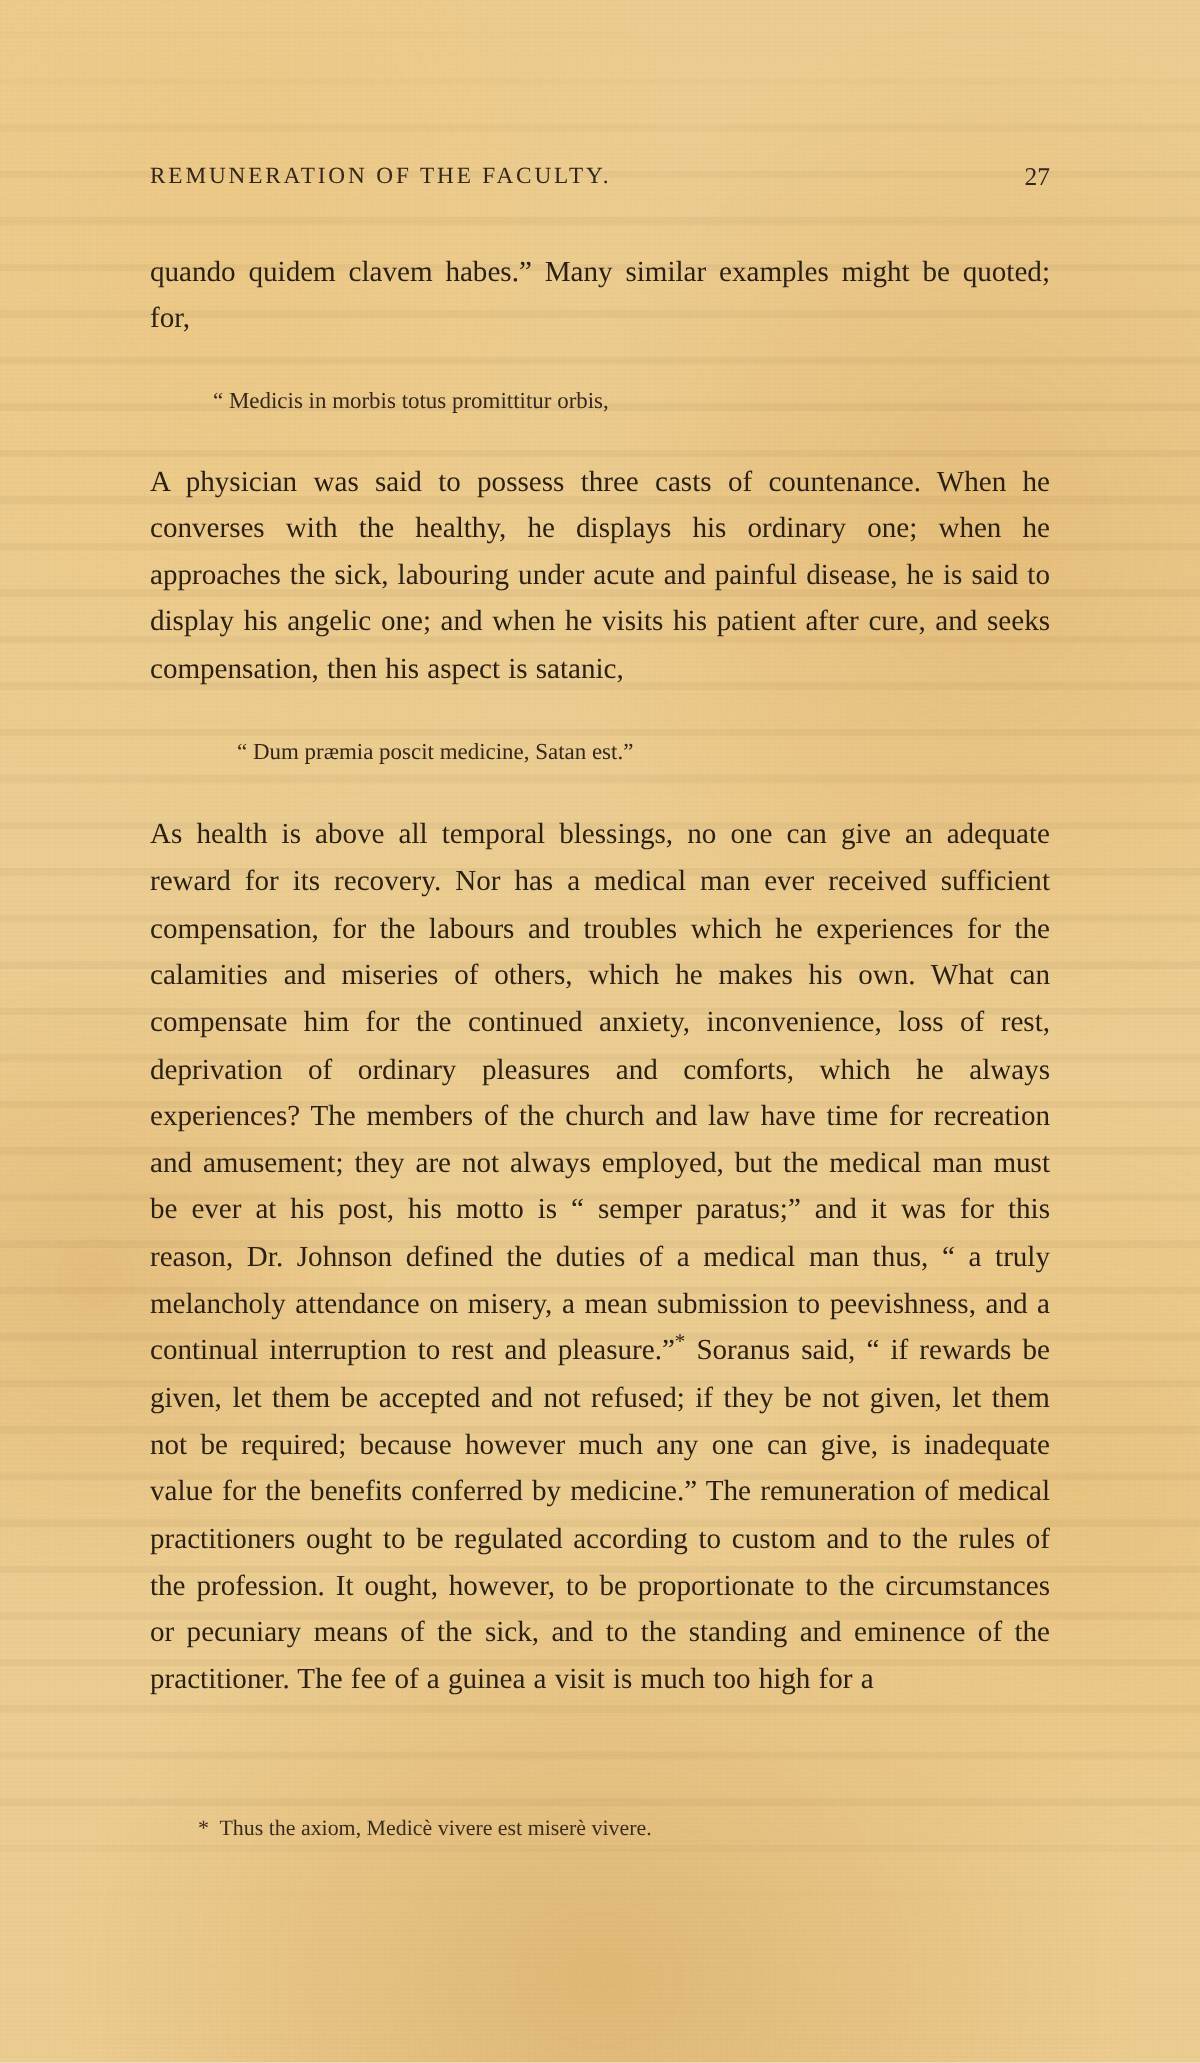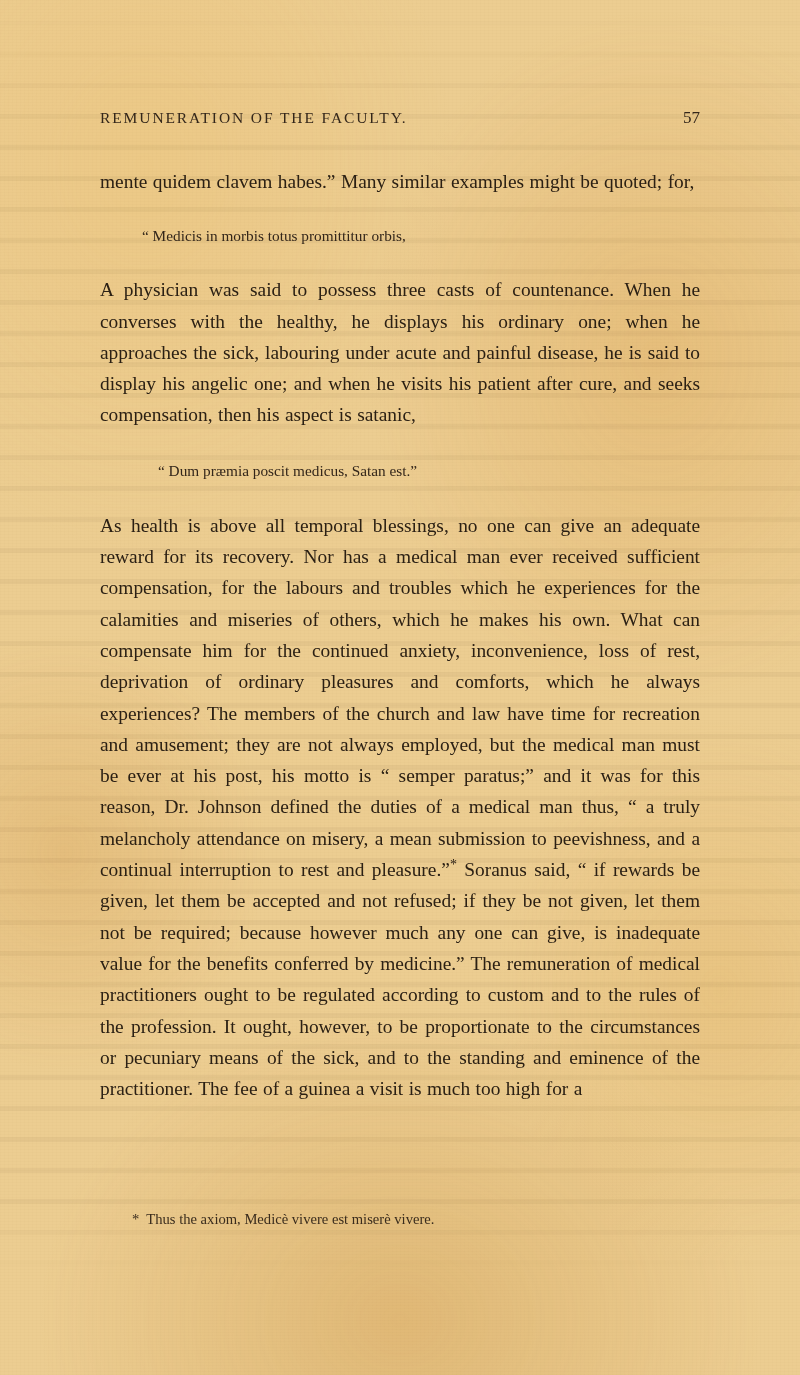--- a/index.html
+++ b/index.html
@@ -149,32 +149,32 @@
 <div class="paper-texture"></div>
 <div class="show-through"></div>
 <div class="paper-grain"></div>
 
 <div class="page">
 
   <div class="text-column">
 
     <div class="running-head">
       <span class="head-title">REMUNERATION OF THE FACULTY.</span>
-      <span class="folio">57</span>
+      <span class="folio">27</span>
     </div>
 
-    <p class="body">mente quidem clavem habes.” Many similar examples might be quoted; for,</p>
+    <p class="body">quando quidem clavem habes.” Many similar examples might be quoted; for,</p>
 
     <div class="verse">
       <span class="line-1">“ Medicis in morbis totus promittitur orbis,</span>
     </div>
 
     <p class="body">A physician was said to possess three casts of countenance. When he converses with the healthy, he displays his ordinary one; when he approaches the sick, labouring under acute and painful disease, he is said to display his angelic one; and when he visits his patient after cure, and seeks compensation, then his aspect is satanic,</p>
 
-    <div class="maxim">“ Dum præmia poscit medicus, Satan est.”</div>
+    <div class="maxim">“ Dum præmia poscit medicine, Satan est.”</div>
 
     <p class="body"><span>As health is above all temporal blessings, no one can give an adequate reward for its recovery. Nor has a medical man ever received sufficient compensation, for the labours and troubles which he experiences for the calamities and miseries of others, which he makes his own. What can compensate him for the continued anxiety, inconvenience, loss of rest, depriva­tion of ordinary pleasures and comforts, which he always experiences? The members of the church and law have time for recreation and amusement; they are not always employed, but the medical man must be ever at his post, his motto is “ semper paratus;” and it was for this reason, Dr. Johnson defined the duties of a medical man thus, “ a truly melancholy attendance on misery, a mean submission to pee­vishness, and a continual interruption to rest and pleasure.”</span><sup class="fn">*</sup><span> Soranus said, “ if rewards be given, let them be accepted and not refused; if they be not given, let them not be required; because however much any one can give, is inadequate value for the benefits conferred by medicine.” The remuneration of medical practitioners ought to be regulated according to custom and to the rules of the profession. It ought, however, to be proportionate to the circumstances or pecuniary means of the sick, and to the standing and eminence of the practi­tioner. The fee of a guinea a visit is much too high for a</span></p>
 
   </div>
 
   <div class="footnote">
     <span class="star">*</span><span>Thus the axiom, Medicè vivere est miserè vivere.</span>
   </div>
 
 </div>

